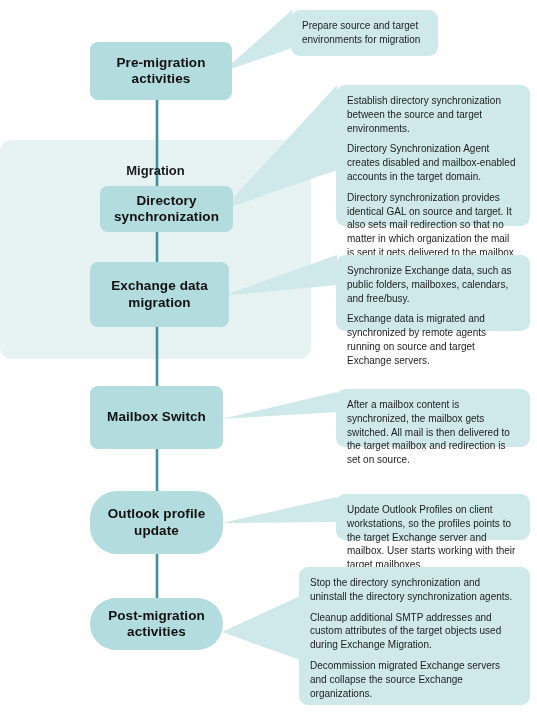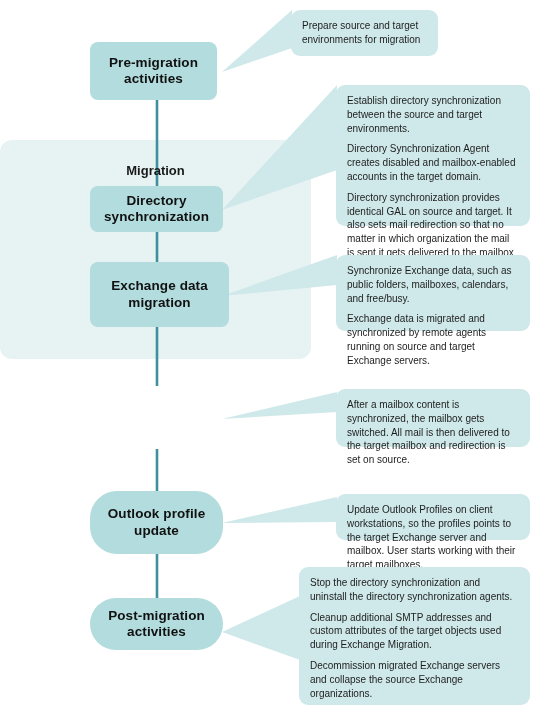--- a/index.html
+++ b/index.html
@@ -91,35 +91,38 @@
       <polygon points="222,210 337,85 337,170"></polygon>
       <polygon points="222,296 337,255 337,285"></polygon>
       <polygon points="222,419 337,392 337,412"></polygon>
       <polygon points="222,523 337,497 337,522"></polygon>
       <polygon points="222,632 300,596 300,660"></polygon>
     </g>
   </svg>
 
   <div class="group-label" style="left:0px; top:163px; width:311px;">Migration</div>
 
-  <div class="stage-box" style="left:90px; top:42px; width:127px; height:58px;">
+  <div class="stage-box" style="left:90px; top:42px; width:142px; height:58px;">
     <span style="white-space:pre-line;">Pre-migration
 activities</span>
   </div>
 
-  <div class="stage-box" style="left:90px; top:186px; width:133px; height:46px;">
+  <div class="stage-box" style="left:100px; top:186px; width:133px; height:46px;">
     <span style="white-space:pre-line;">Directory
 synchronization</span>
   </div>
 
   <div class="stage-box" style="left:90px; top:262px; width:139px; height:65px;">
     <span style="white-space:pre-line;">Exchange data
 migration</span>
   </div>
 
+  <div class="stage-box" style="left:90px; top:386px; width:133px; height:63px;">
+    <span style="white-space:pre-line;">Mailbox Switch</span>
+  </div>
 
   <div class="stage-box" style="left:90px; top:491px; width:133px; height:63px;border-radius:27px;">
     <span style="white-space:pre-line;">Outlook profile
 update</span>
   </div>
 
   <div class="stage-box" style="left:90px; top:598px; width:133px; height:52px;border-radius:32px;">
     <span style="white-space:pre-line;">Post-migration
 activities</span>
   </div>

